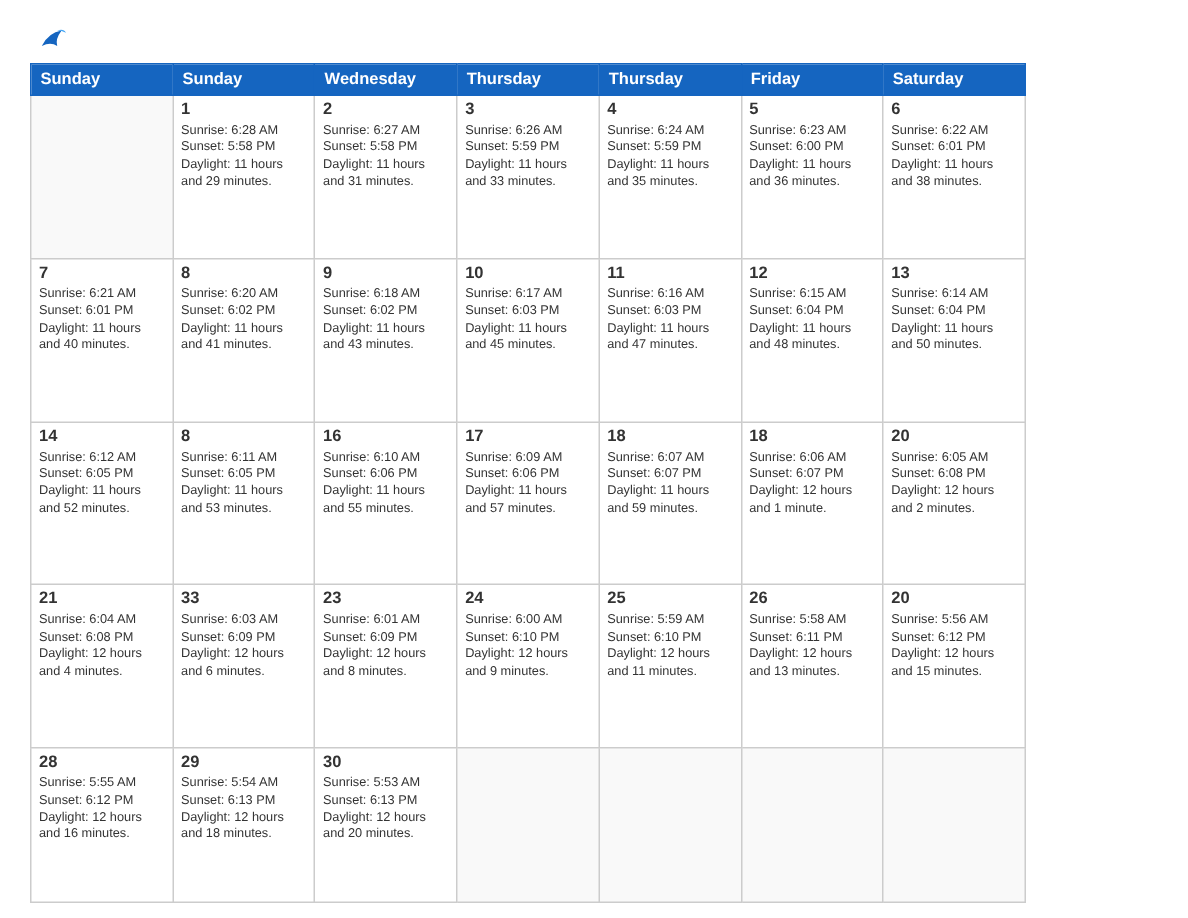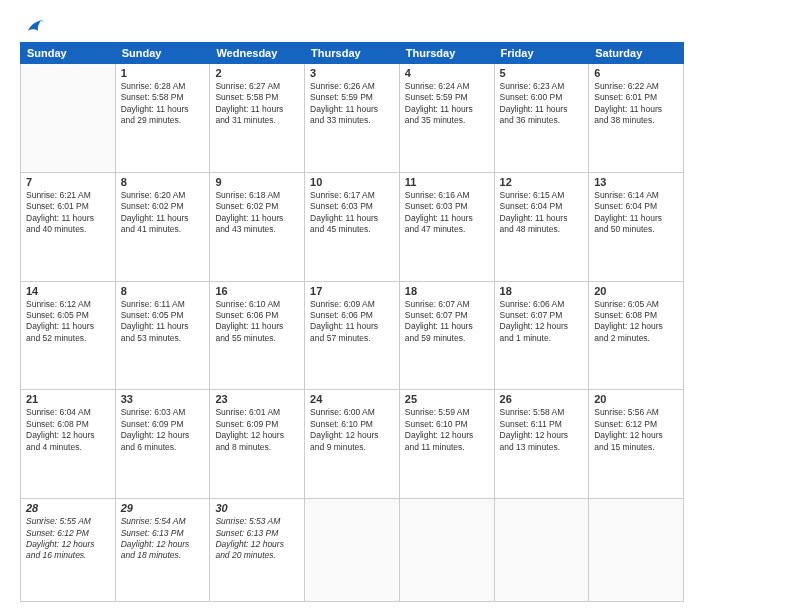--- a/index.html
+++ b/index.html
@@ -85,21 +85,20 @@
     .cell-text {
       font-size: 8.5px;
       line-height: 1.35;
       color: #333;
     }
     .empty-cell {
       background: #f9f9f9;
     }
     tr:last-child td {
       height: 70px;
-      font-style: italic;
     }
   </style>
 </head>
 <body>
 
 <div class="page">
   <div class="header">
     <div class="logo">
       <div class="logo-text">
         <span class="logo-general"></span>

